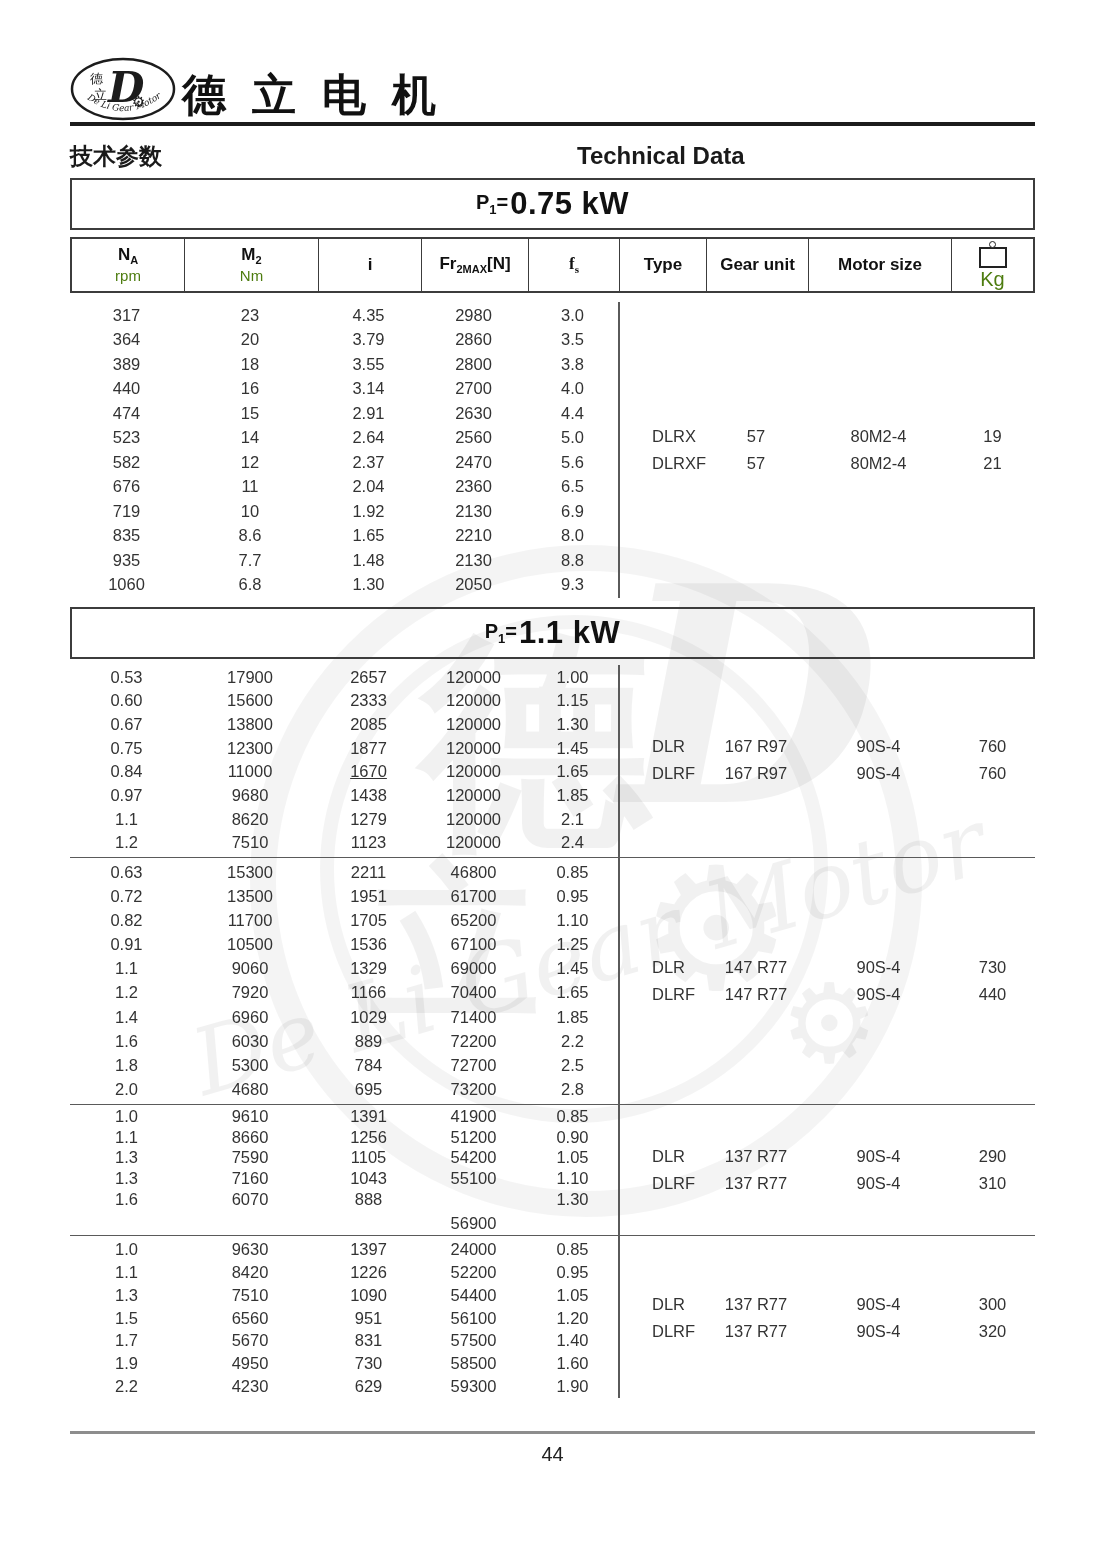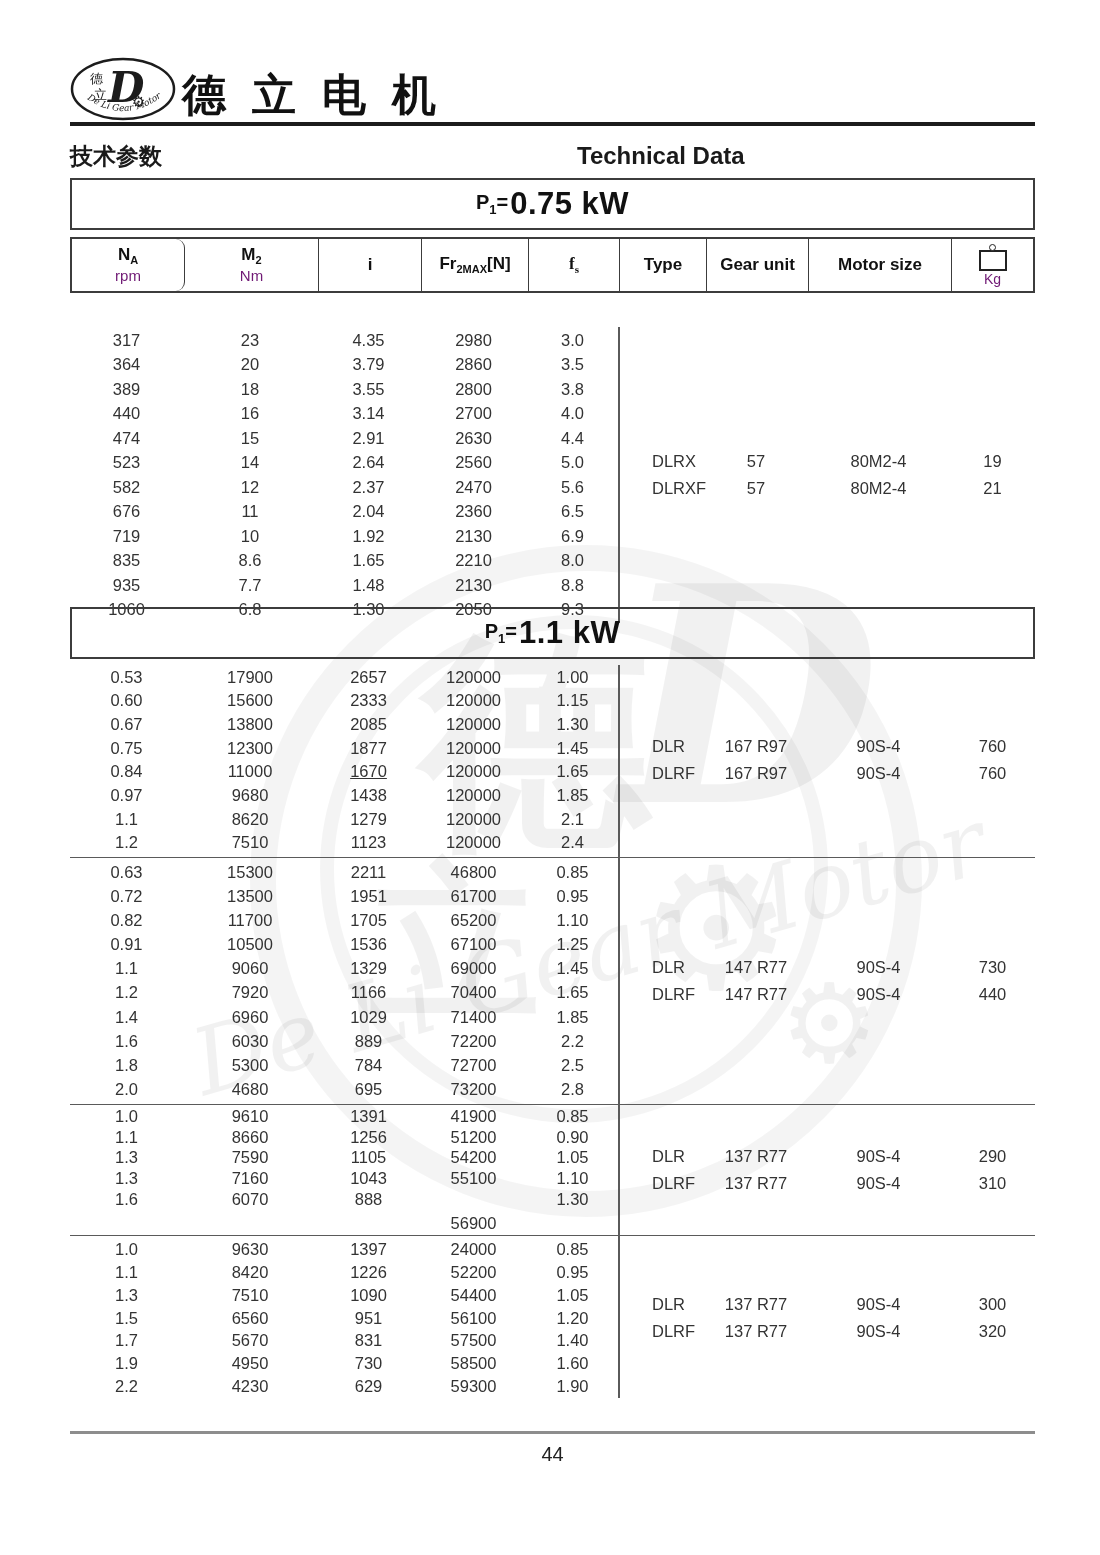--- a/index.html
+++ b/index.html
@@ -40,21 +40,21 @@
     position:absolute;left:70px;top:237px;width:965px;height:56px;box-sizing:border-box;
     border:2px solid #3c3c3c;display:flex;z-index:2;background:transparent;
   }
   .hcell{
     box-sizing:border-box;border-right:1.5px solid #3c3c3c;display:flex;flex-direction:column;
     align-items:center;justify-content:center;line-height:1.15;flex:0 0 auto;
   }
   .hcell:last-child{border-right:none;flex:1 1 auto;}
   .hmain{font-size:17px;font-weight:bold;color:#111;}
   .hmain sub{font-size:11px;font-weight:bold;}
-  .hunit{font-size:15px;color:#701a75;}
+  .hunit{font-size:15px;color:#4d7c0f;}
   .kgicon{position:relative;width:24px;height:17px;border:2px solid #222;margin-top:7px;background:#fff;}
   .kgicon::before{
     content:"";position:absolute;left:50%;top:-8px;width:5px;height:5px;margin-left:-4px;
     border:1.5px solid #222;border-radius:50%;background:#fff;
   }
   
   .block{position:absolute;left:70px;width:965px;z-index:1;}
   .vsep{position:absolute;left:548px;top:2px;bottom:2px;width:1.5px;background:#5a5a5a;}
   .tsection{position:relative;width:100%;box-sizing:border-box;}
   .tsection.divided{border-bottom:1.5px solid #5a5a5a;}
@@ -106,21 +106,21 @@
 
     <div class="subheader-cn">技术参数</div>
     <div class="subheader-en">Technical Data</div>
 
     <div class="title-box" style="top:178px;">
       <span class="tpfx"><span>P</span><sub>1</sub><span>=</span></span>
       <span class="tpow">0.75 kW</span>
     </div>
 
     <div class="colhead">
-      <div class="hcell" style="width:113px;border-radius:9px;">
+      <div class="hcell" style="width:113px;">
         <span class="hmain"><span>N</span><sub>A</sub></span>
         <span class="hunit">rpm</span>
       </div>
       <div class="hcell" style="width:134px;">
         <span class="hmain"><span>M</span><sub>2</sub></span>
         <span class="hunit">Nm</span>
       </div>
       <div class="hcell" style="width:103px;">
         <span class="hmain">i</span>
       </div>
@@ -134,25 +134,25 @@
         <span class="hmain">Type</span>
       </div>
       <div class="hcell" style="width:102px;">
         <span class="hmain">Gear unit</span>
       </div>
       <div class="hcell" style="width:143px;">
         <span class="hmain">Motor size</span>
       </div>
       <div class="hcell" style="width:85px;">
         <span class="kgicon"></span>
-        <span class="hunit" style="font-size:14px;">Kg</span>
+        <span class="hunit" style="font-size:20px;">Kg</span>
       </div>
     </div>
 
-    <div class="block" id="block-0" style="top:300px;height:300px;margin-top:25px;">
+    <div class="block" id="block-0" style="top:300px;height:300px;">
       <div class="vsep"></div>
     <div class="tsection" style="height: 300px;">
           <div class="rows">
             <div class="trow">
               <div class="tcell" style="width: 113px;">317</div>
               <div class="tcell" style="width: 134px;">23</div>
               <div class="tcell" style="width: 103px;">4.35</div>
               <div class="tcell" style="width: 107px;">2980</div>
               <div class="tcell" style="width: 91px;">3.0</div>
             </div>

